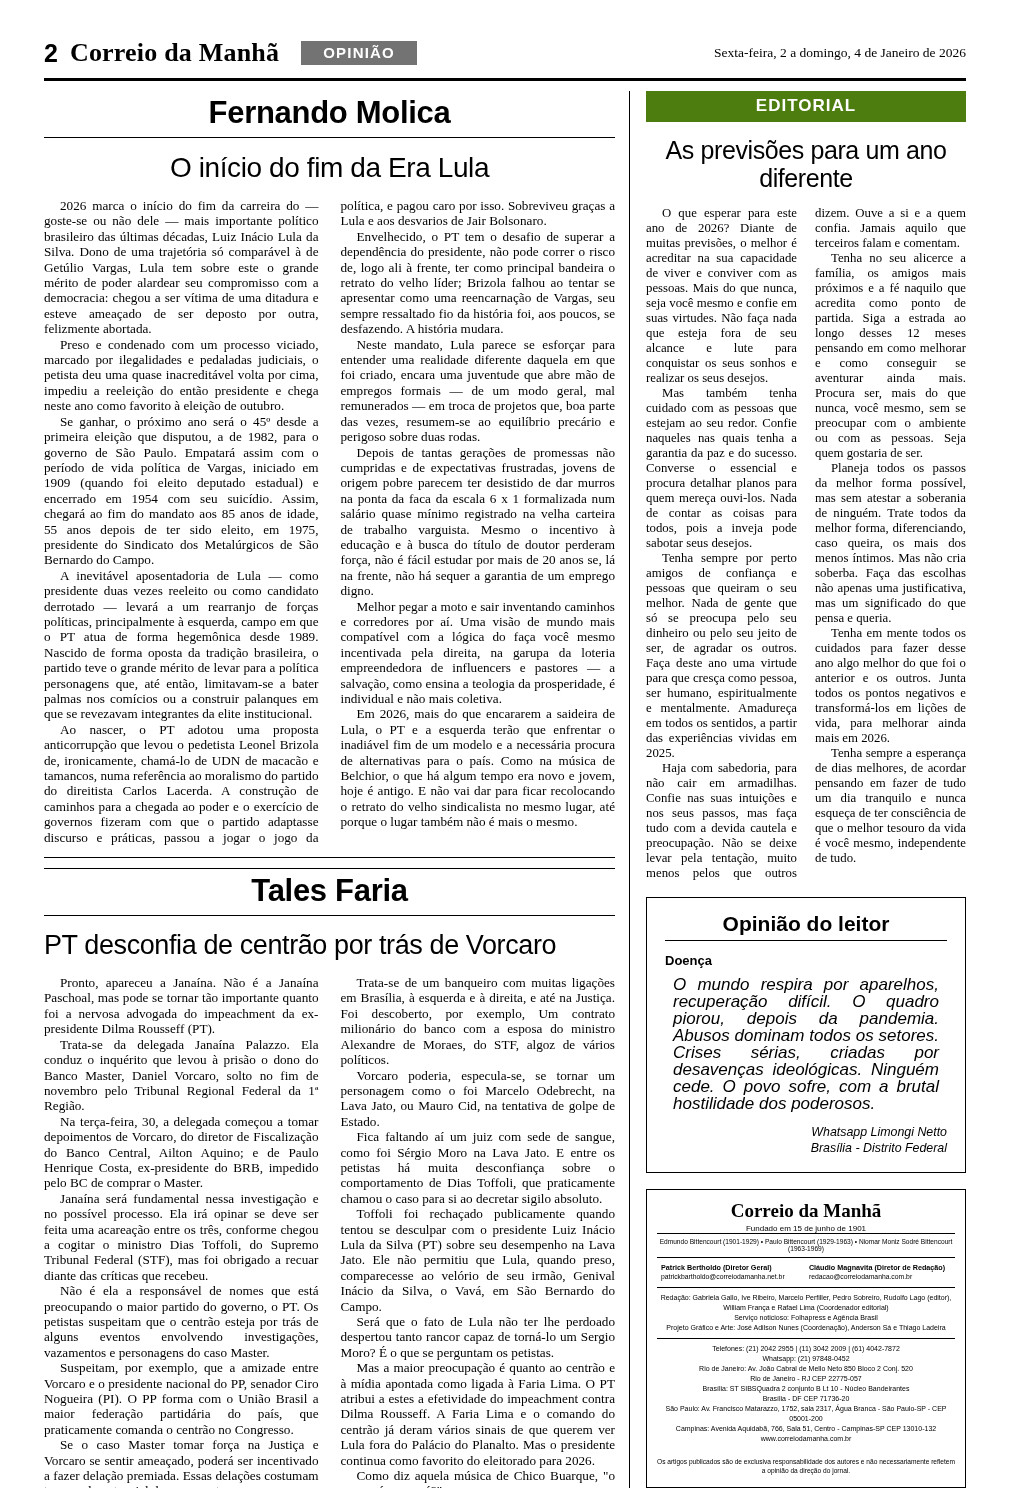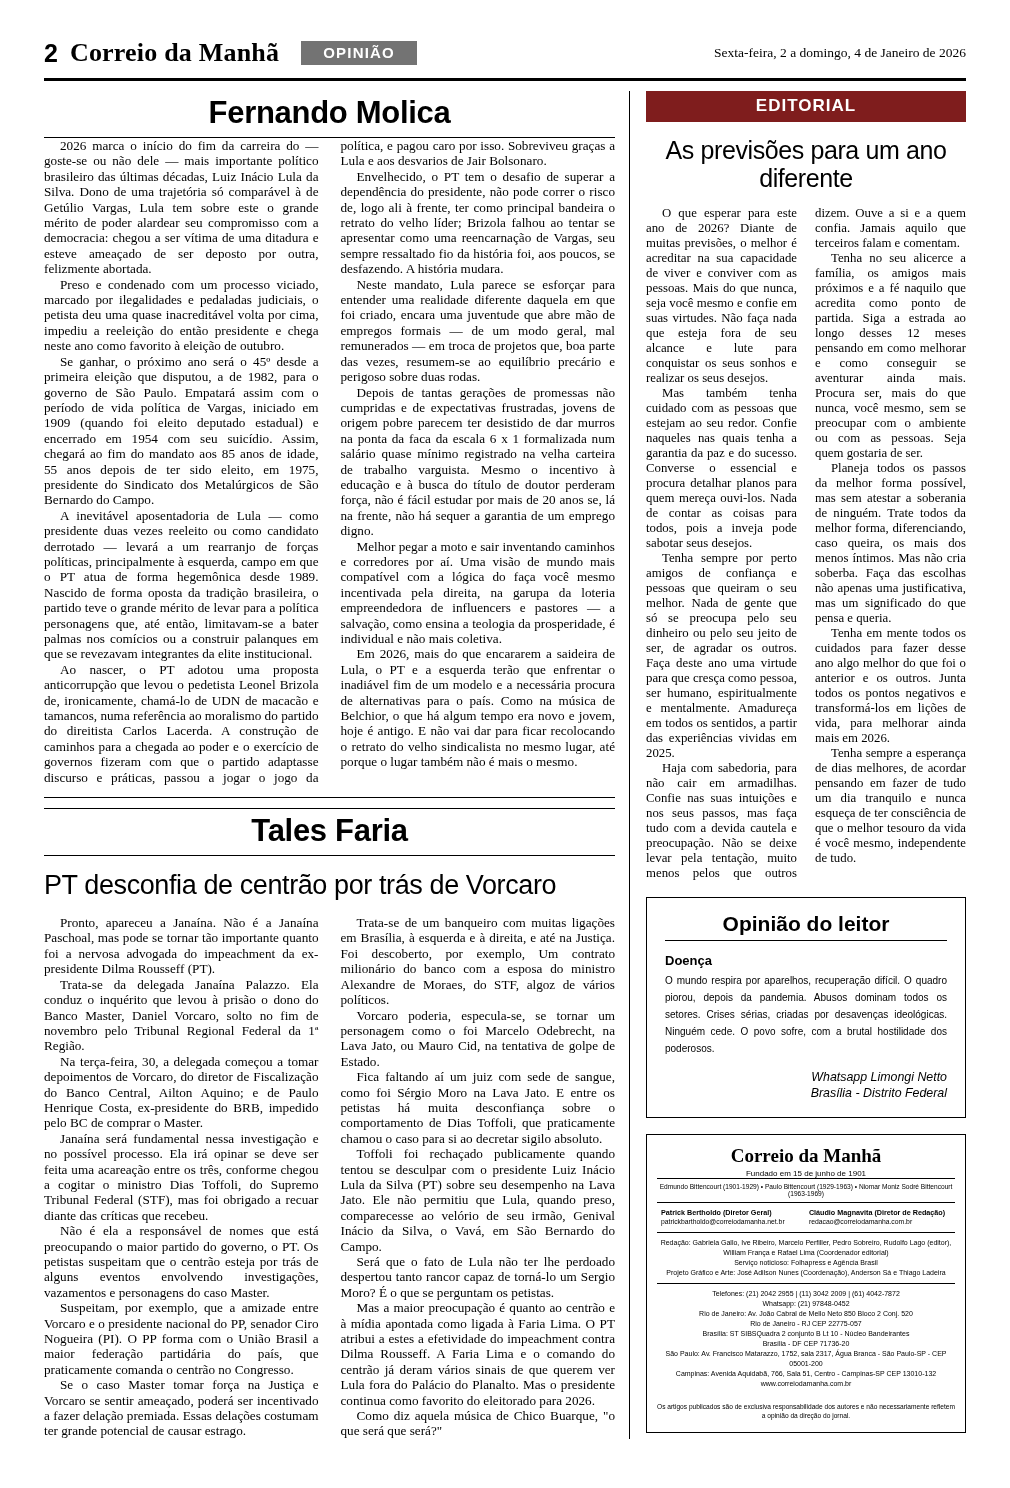--- a/index.html
+++ b/index.html
@@ -101,21 +101,21 @@
     text-align: justify;
     text-indent: 16px;
     margin: 0;
     -webkit-hyphens: auto;
     hyphens: auto;
   }
   .spacer-rule { border-top: 1px solid #000; margin: 12px 0 0 0; }
 
   
   .editorial-tag {
-    background: #7f1d1d;
+    background: #4d7c0f;
     color: #fff;
     font-family: "Liberation Sans", sans-serif;
     font-weight: bold;
     font-size: 17px;
     letter-spacing: 1px;
     text-align: center;
     padding: 5px 0 6px 0;
   }
   .editorial-title {
     font-family: "Liberation Sans", sans-serif;
@@ -146,24 +146,25 @@
     border-bottom: 1px solid #000;
   }
   .leitor-subject {
     font-family: "Liberation Sans", sans-serif;
     font-weight: bold;
     font-size: 13px;
     margin: 12px 0 4px 0;
   }
   .leitor-text {
     font-family: "Liberation Sans", sans-serif;
-    font-size: 10px;
+    font-size: 17px;
     line-height: 17px;
     text-align: justify;
-    margin: 0;
+    margin: 8px;
+    font-style: italic;
   }
   .leitor-sign {
     font-family: "Liberation Sans", sans-serif;
     font-style: italic;
     font-size: 12.4px;
     text-align: right;
     line-height: 16px;
     margin-top: 12px;
   }
 
@@ -232,20 +233,21 @@
     <span class="masthead-date">Sexta-feira, 2 a domingo, 4 de Janeiro de 2026</span>
   </div>
   <div class="rule-thick"></div>
 
   <div class="content">
 
     <div class="left-zone">
 
       <div>
         <div class="byline">Fernando Molica</div>
+        <div class="headline">O início do fim da Era Lula</div>
         <div class="cols2">
           <p class="body">2026 marca o início do fim da carreira do — goste-se ou não dele — mais importante político brasileiro das últimas décadas, Luiz Inácio Lula da Silva. Dono de uma trajetória só comparável à de Getúlio Vargas, Lula tem sobre este o grande mérito de poder alardear seu compromisso com a democracia: chegou a ser vítima de uma ditadura e esteve ameaçado de ser deposto por outra, felizmente abortada.</p>
           <p class="body">Preso e condenado com um processo viciado, marcado por ilegalidades e pedaladas judiciais, o petista deu uma quase inacreditável volta por cima, impediu a reeleição do então presidente e chega neste ano como favorito à eleição de outubro.</p>
           <p class="body">Se ganhar, o próximo ano será o 45º desde a primeira eleição que disputou, a de 1982, para o governo de São Paulo. Empatará assim com o período de vida política de Vargas, iniciado em 1909 (quando foi eleito deputado estadual) e encerrado em 1954 com seu suicídio. Assim, chegará ao fim do mandato aos 85 anos de idade, 55 anos depois de ter sido eleito, em 1975, presidente do Sindicato dos Metalúrgicos de São Bernardo do Campo.</p>
           <p class="body">A inevitável aposentadoria de Lula — como presidente duas vezes reeleito ou como candidato derrotado — levará a um rearranjo de forças políticas, principalmente à esquerda, campo em que o PT atua de forma hegemônica desde 1989. Nascido de forma oposta da tradição brasileira, o partido teve o grande mérito de levar para a política personagens que, até então, limitavam-se a bater palmas nos comícios ou a construir palanques em que se revezavam integrantes da elite institucional.</p>
           <p class="body">Ao nascer, o PT adotou uma proposta anticorrupção que levou o pedetista Leonel Brizola de, ironicamente, chamá-lo de UDN de macacão e tamancos, numa referência ao moralismo do partido do direitista Carlos Lacerda. A construção de caminhos para a chegada ao poder e o exercício de governos fizeram com que o partido adaptasse discurso e práticas, passou a jogar o jogo da política, e pagou caro por isso. Sobreviveu graças a Lula e aos desvarios de Jair Bolsonaro.</p>
           <p class="body">Envelhecido, o PT tem o desafio de superar a dependência do presidente, não pode correr o risco de, logo ali à frente, ter como principal bandeira o retrato do velho líder; Brizola falhou ao tentar se apresentar como uma reencarnação de Vargas, seu sempre ressaltado fio da história foi, aos poucos, se desfazendo. A história mudara.</p>
           <p class="body">Neste mandato, Lula parece se esforçar para entender uma realidade diferente daquela em que foi criado, encara uma juventude que abre mão de empregos formais — de um modo geral, mal remunerados — em troca de projetos que, boa parte das vezes, resumem-se ao equilíbrio precário e perigoso sobre duas rodas.</p>
           <p class="body">Depois de tantas gerações de promessas não cumpridas e de expectativas frustradas, jovens de origem pobre parecem ter desistido de dar murros na ponta da faca da escala 6 x 1 formalizada num salário quase mínimo registrado na velha carteira de trabalho varguista. Mesmo o incentivo à educação e à busca do título de doutor perderam força, não é fácil estudar por mais de 20 anos se, lá na frente, não há sequer a garantia de um emprego digno.</p>
           <p class="body">Melhor pegar a moto e sair inventando caminhos e corredores por aí. Uma visão de mundo mais compatível com a lógica do faça você mesmo incentivada pela direita, na garupa da loteria empreendedora de influencers e pastores — a salvação, como ensina a teologia da prosperidade, é individual e não mais coletiva.</p>

